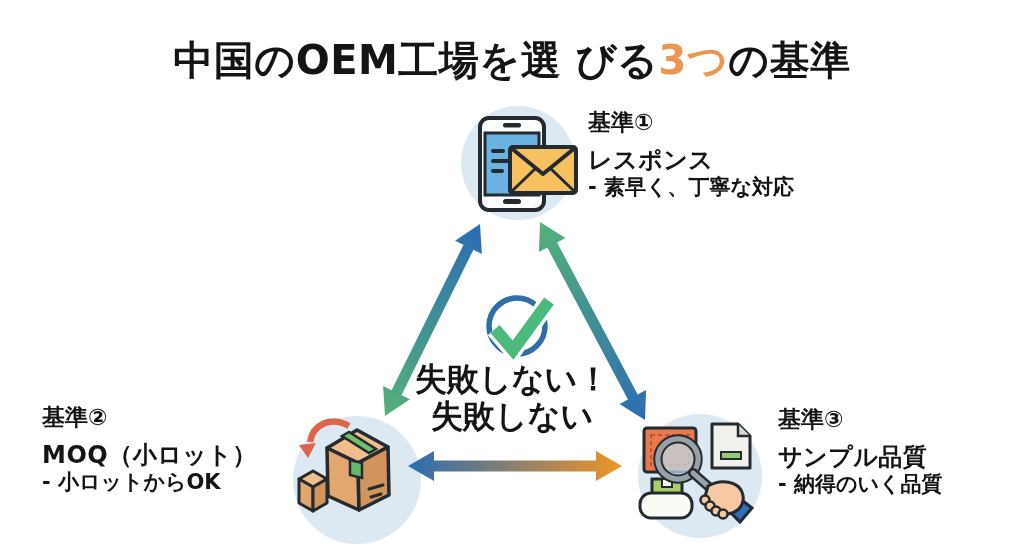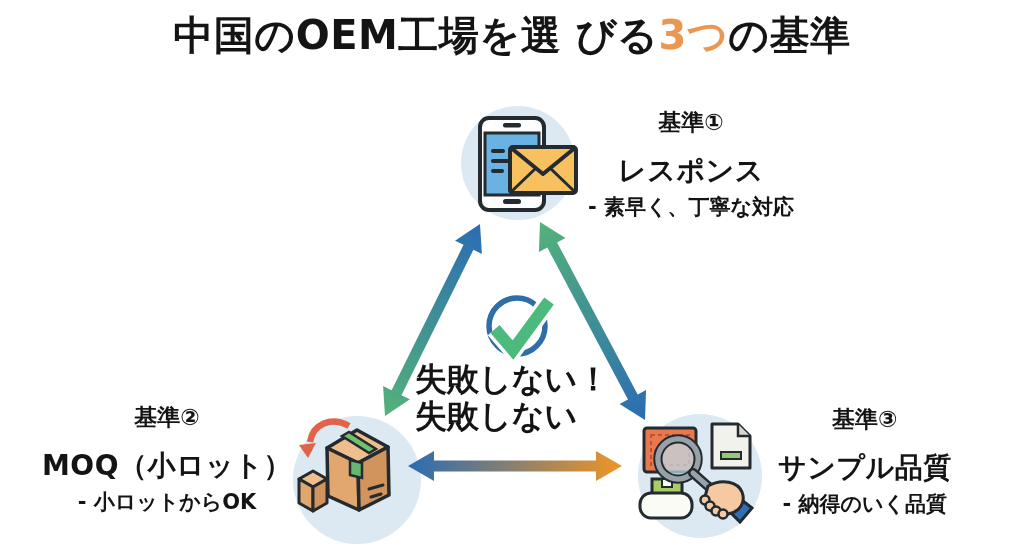--- a/index.html
+++ b/index.html
@@ -2,36 +2,36 @@
 <html><head>
 <meta charset="utf-8">
 <style>
   html,body { margin:0; padding:0; background:#ffffff; }
   .stage {
     position:relative; width:1024px; height:559px; overflow:hidden;
     background:#ffffff; color:#141414;
     font-family:"DejaVu Sans","Liberation Sans",sans-serif;
   }
   .title {
-    position:absolute; top:8px; left:0; right:0;
+    position:absolute; top:33px; left:0; right:0;
     text-align:center; font-size:40px; font-weight:900;
     letter-spacing:0.5px; white-space:nowrap;
   }
   .title .hl { color:#EC9751; }
   .canvas { position:absolute; left:0; top:0; }
-  .crit { position:absolute; line-height:1.15;text-align:center; }
+  .crit { position:absolute; line-height:1.15; }
   .crit .badge { font-size:23px; font-weight:800; }
-  .crit .name  { font-size:28px; font-weight:900; margin-top:20px; letter-spacing:0.5px; white-space:nowrap; }
-  .crit .desc  { font-size:21px; font-weight:700; margin-top:7px; white-space:nowrap; }
+  .crit .name  { font-size:24px; font-weight:900; margin-top:12px; letter-spacing:0.5px; white-space:nowrap; }
+  .crit .desc  { font-size:21px; font-weight:700; white-space:nowrap; }
   #crit-1 { left:588px; top:109px; }
   #crit-2 { left:42px;  top:404px; }
   #crit-3 { left:778px; top:406px; }
   .center-cap {
     position:absolute; left:512px; top:361px; transform:translateX(-50%);
-    text-align:left; font-size:32px; font-weight:900; line-height:1.16;
+    text-align:center; font-size:32px; font-weight:900; line-height:1.16;
     white-space:nowrap;
   }
 </style>
 </head>
 <body>
 
 <div class="stage">
 
   <div class="title">
     <span>中国のOEM工場を選 びる</span><span class="hl">3つ</span><span>の基準</span>

